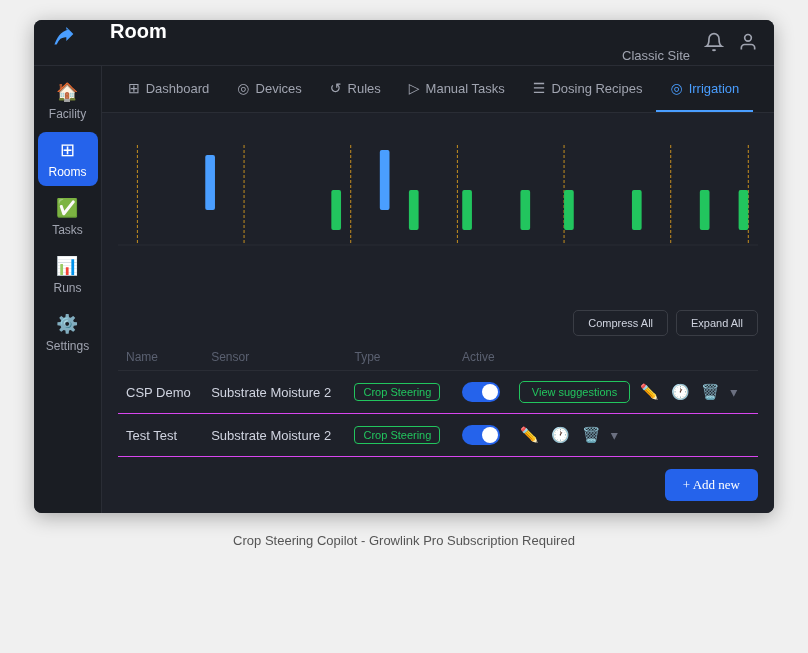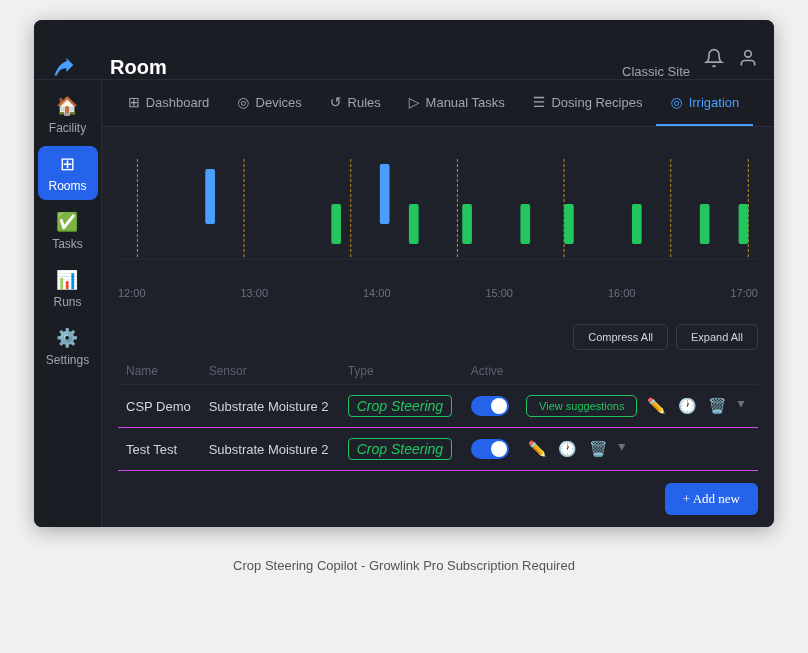--- a/index.html
+++ b/index.html
@@ -21,23 +21,23 @@
       overflow: hidden;
       display: flex;
       flex-direction: column;
       box-shadow: 0 4px 20px rgba(0,0,0,0.3);
     }
 
     
     .top-bar {
       background: #1a1d23;
       display: flex;
-      align-items: flex-end;
+      align-items: flex-start;
       padding: 0 16px;
-      height: 60px;
+      height: 46px;
       border-bottom: 1px solid #2a2d35;
     }
     .logo-area {
       display: flex;
       align-items: center;
       gap: 10px;
       min-width: 60px;
     }
     .logo-icon {
       width: 28px;
@@ -202,23 +202,22 @@
       padding: 10px 8px;
       color: #d0d4e0;
       font-size: 13px;
       border-bottom: 1px solid #d946ef;
     }
 
     .type-badge {
       display: inline-block;
       padding: 2px 8px;
       border-radius: 4px;
-      font-size: 14px;
+      font-size: 11px;
       font-weight: 500;
-      font-style: italic;
     }
     .type-crop-steering {
       color: #22c55e;
       border: 1px solid #22c55e;
     }
     .type-simple-timer {
       color: #6b7080;
       border: 1px solid #3a3d45;
     }
 
@@ -238,21 +237,21 @@
       height: 16px;
       background: white;
       border-radius: 50%;
       top: 2px;
       right: 2px;
       transition: 0.2s;
     }
 
     .action-icons {
       display: flex;
-      align-items: flex-start;
+      align-items: center;
       gap: 8px;
     }
     .action-icon {
       color: #6b7080;
       cursor: pointer;
       font-size: 15px;
       padding: 2px;
     }
     .action-icon.delete {
       color: #ef4444;
@@ -289,21 +288,21 @@
       color: #6b7080;
       font-size: 14px;
       cursor: pointer;
     }
 
     
     .bottom-caption {
       text-align: center;
       color: #555;
       font-size: 13px;
-      padding: 31px 0 10px 0;
+      padding: 20px 0 10px 0;
     }
 
     
     .chart-svg {
       width: 100%;
       height: 140px;
     }
   </style>
 </head>
 <body>
@@ -400,28 +399,20 @@
 
           <rect x="220" y="65" width="10" height="40" fill="#22c55e" rx="2"></rect>
           <rect x="300" y="65" width="10" height="40" fill="#22c55e" rx="2"></rect>
           <rect x="355" y="65" width="10" height="40" fill="#22c55e" rx="2"></rect>
           <rect x="415" y="65" width="10" height="40" fill="#22c55e" rx="2"></rect>
           <rect x="460" y="65" width="10" height="40" fill="#22c55e" rx="2"></rect>
           <rect x="530" y="65" width="10" height="40" fill="#22c55e" rx="2"></rect>
           <rect x="600" y="65" width="10" height="40" fill="#22c55e" rx="2"></rect>
           <rect x="640" y="65" width="10" height="40" fill="#22c55e" rx="2"></rect>
         </svg>
-        <div class="time-axis">
-          <span>12:00</span>
-          <span>13:00</span>
-          <span>14:00</span>
-          <span>15:00</span>
-          <span>16:00</span>
-          <span>17:00</span>
-        </div>
       </div>
 
       <div class="table-area">
         <div class="table-controls">
           <button class="btn-outline">Compress All</button>
           <button class="btn-outline">Expand All</button>
         </div>
 
         <table class="data-table">
           <thead>

